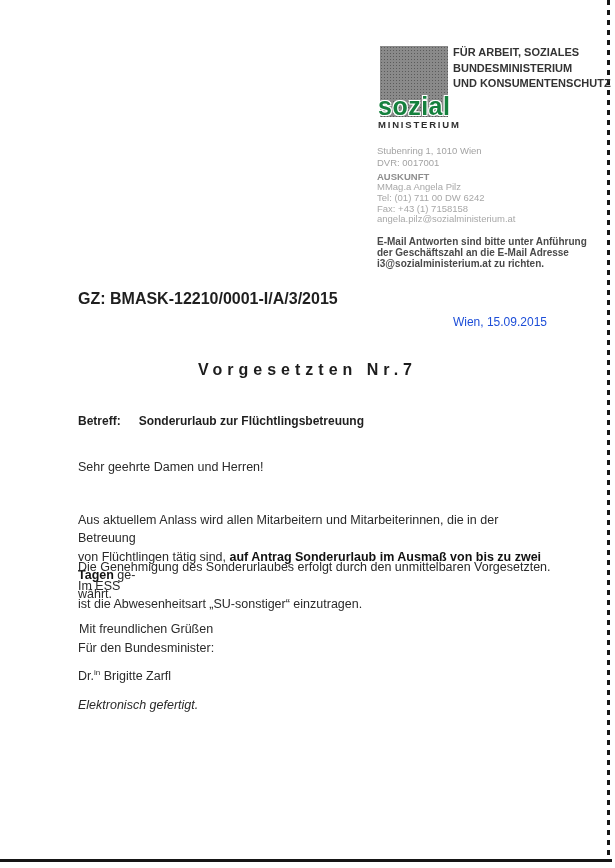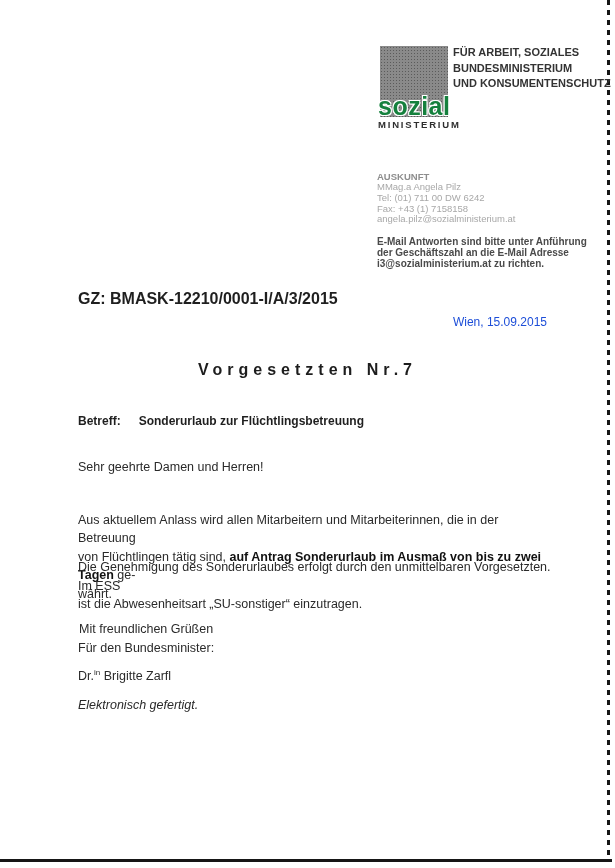--- a/index.html
+++ b/index.html
@@ -80,20 +80,24 @@
   <div class="logo-square"></div>
   <div class="logo-word">sozial</div>
   <div class="logo-subword">MINISTERIUM</div>
 
   <div class="ministry-title">
     <div>FÜR ARBEIT, SOZIALES</div>
     <div>BUNDESMINISTERIUM</div>
     <div>UND KONSUMENTENSCHUTZ</div>
   </div>
 
+  <div class="addr">
+    <div>Stubenring 1, 1010 Wien</div>
+    <div>DVR: 0017001</div>
+  </div>
 
   <div class="auskunft">AUSKUNFT</div>
 
   <div class="contact">
     <div>MMag.a Angela Pilz</div>
     <div>Tel: (01) 711 00 DW 6242</div>
     <div>Fax: +43 (1) 7158158</div>
     <div>angela.pilz@sozialministerium.at</div>
   </div>
 

